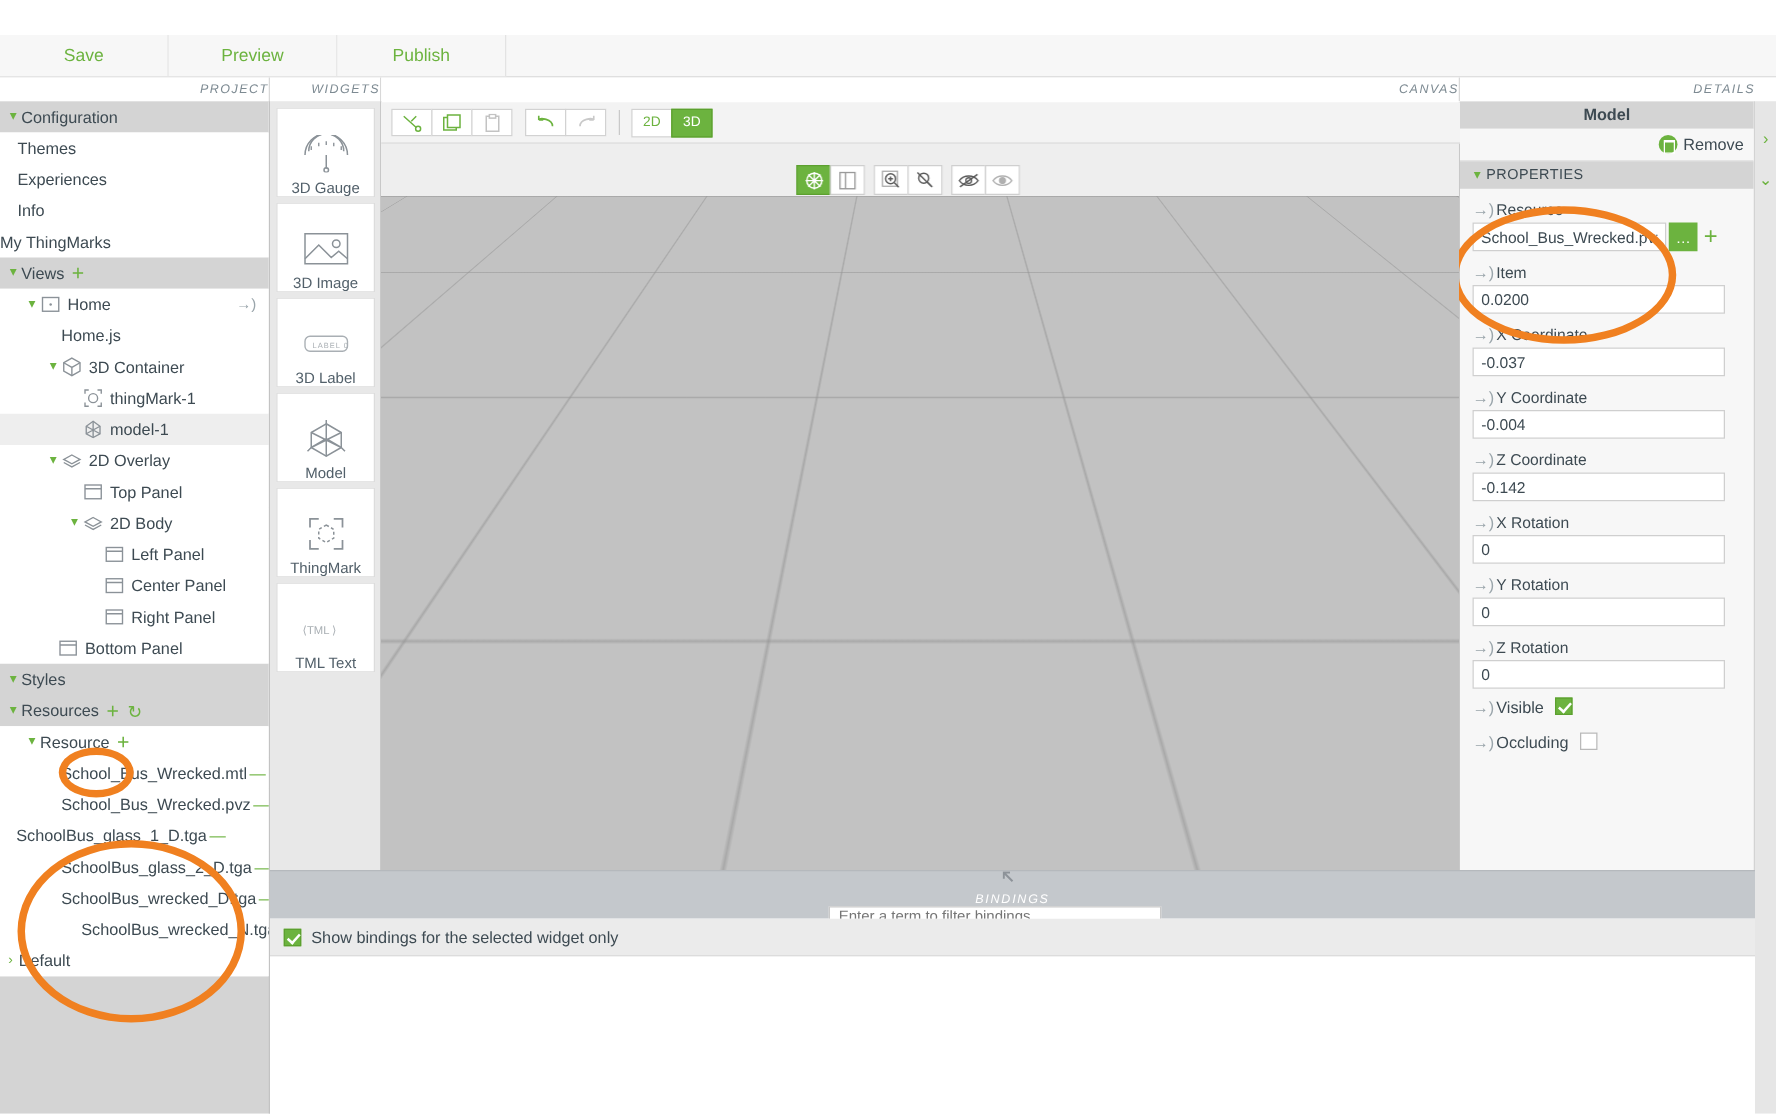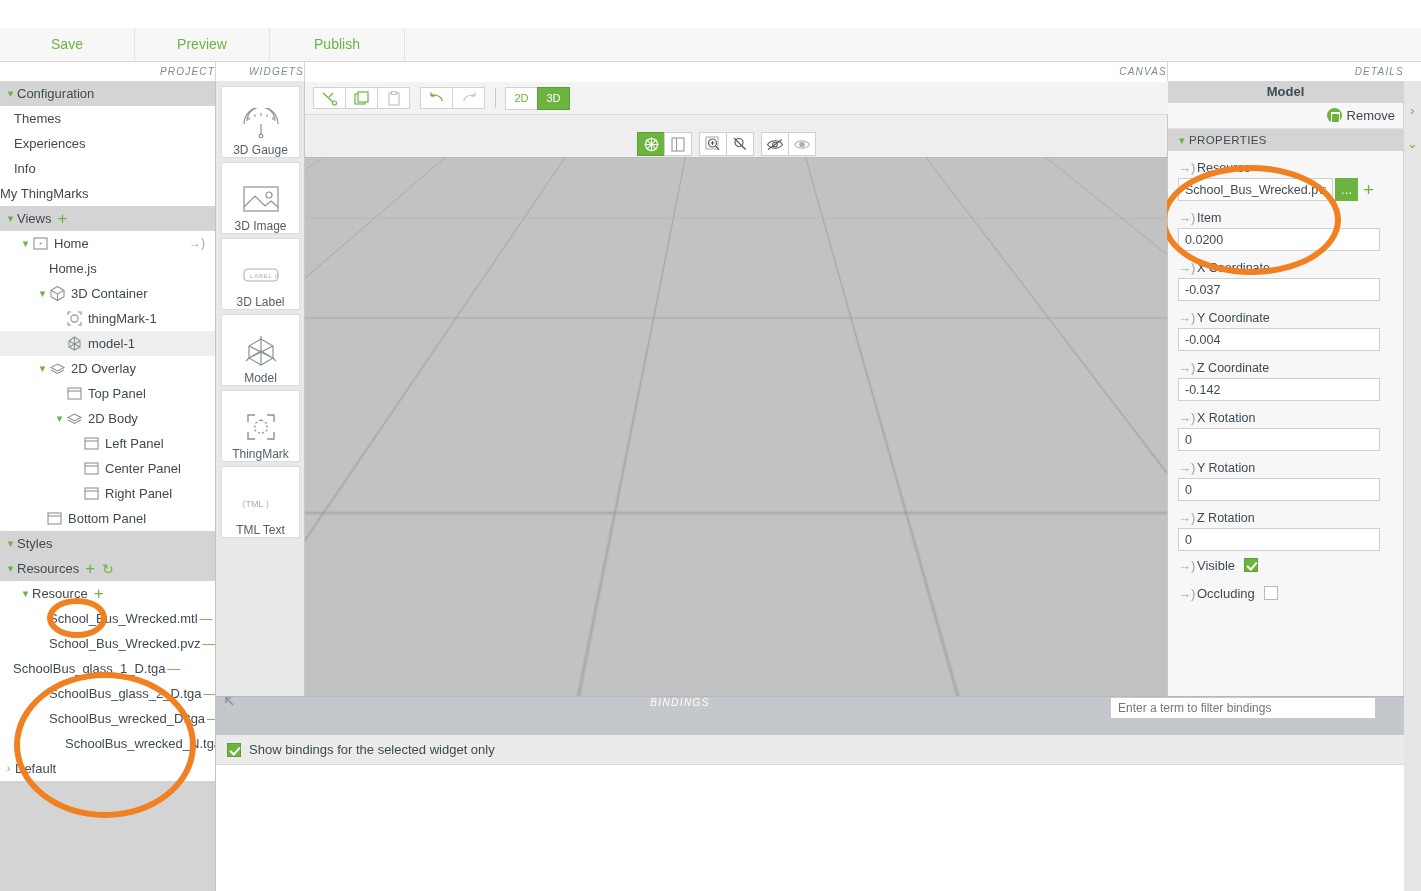--- a/index.html
+++ b/index.html
@@ -150,21 +150,21 @@
 
   .busstage {
     position: absolute; left: 160px; top: 85px; width: 700px; height: 420px; z-index: 3;
   }
   .axisgizmo { position: absolute; left: 50px; top: 480px; width: 100px; height: 90px; z-index: 5; }
 
   
   .bindbar {
     position: absolute; left: 216px; top: 696px; width: 1188px; height: 39px;
     background: #c4c8cc; border-top: 1px solid #b5b9bd;
-    display: flex; align-items: flex-start;
+    display: flex; align-items: center; flex-direction: column;
   }
   .bindtitle {
     flex: 1; text-align: center; font-size: 10px; letter-spacing: 1.4px;
     font-style: italic; color: #ffffff;
   }
   .bindfilter {
     width: 266px; height: 22px; border: 1px solid #c9c9c9; background: #ffffff;
     font-size: 12px; color: #9aa0a6; padding: 0 7px; margin-right: 28px;
     font-family: "Liberation Sans", sans-serif;
   }

